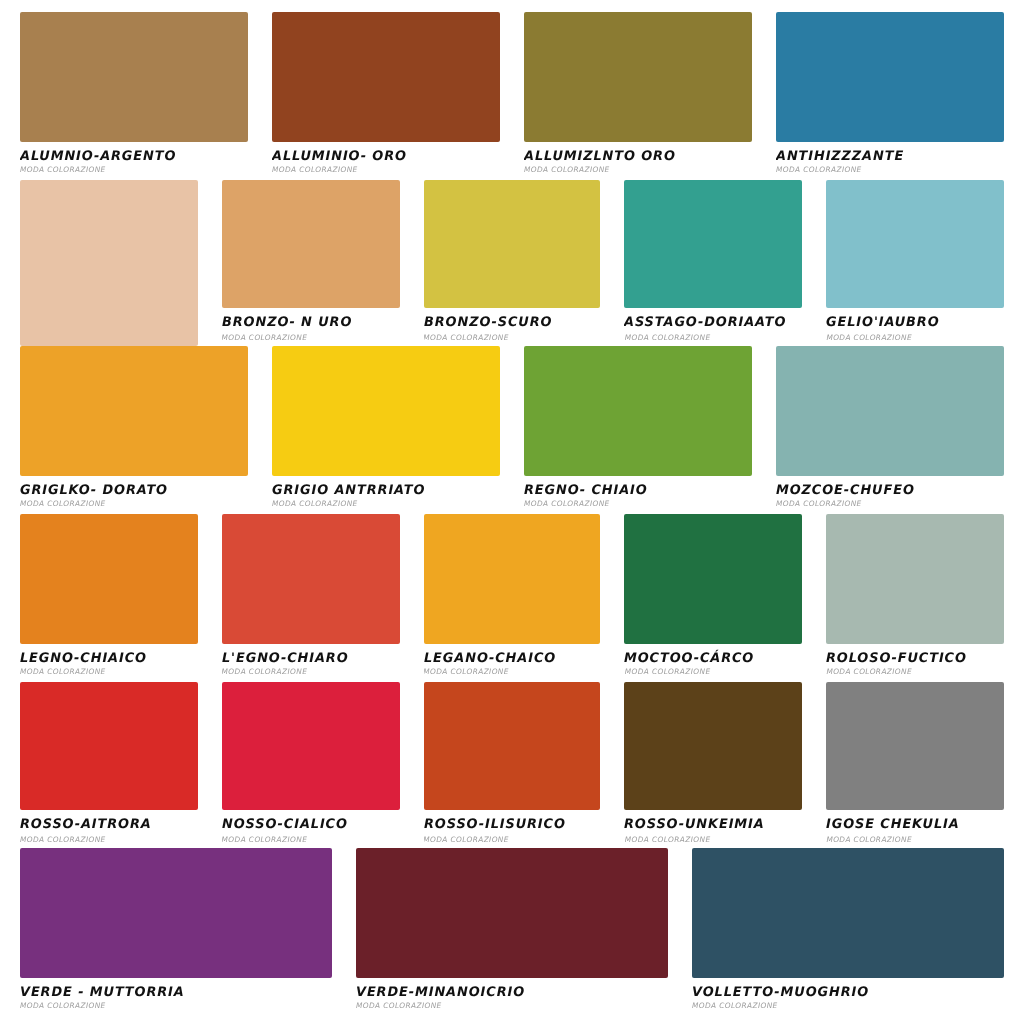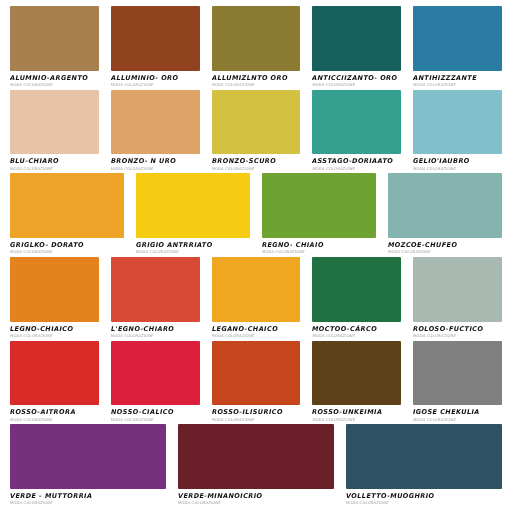--- a/index.html
+++ b/index.html
@@ -95,42 +95,31 @@
       </div>
     </div>
     <div class="swatch-cell">
       <div class="swatch-chip" style="background-color: rgb(139, 123, 50);"></div>
       <div class="swatch-caption">
         <div class="swatch-name">ALLUMIZLNTO ORO</div>
         <div class="swatch-sub">MODA COLORAZIONE</div>
       </div>
     </div>
     <div class="swatch-cell">
-      <div class="swatch-chip" style="background-color: rgb(22, 96, 94);"></div>
-      <div class="swatch-caption">
-        <div class="swatch-name">ANTICCIIZANTO- ORO</div>
-        <div class="swatch-sub">MODA COLORAZIONE</div>
-      </div>
-    </div>
-    <div class="swatch-cell">
       <div class="swatch-chip" style="background-color: rgb(42, 124, 163);"></div>
       <div class="swatch-caption">
         <div class="swatch-name">ANTIHIZZZANTE</div>
         <div class="swatch-sub">MODA COLORAZIONE</div>
       </div>
     </div>
   </div>
 
   <div class="swatch-row">
     <div class="swatch-cell">
       <div class="swatch-chip" style="background-color: rgb(232, 195, 166);"></div>
-      <div class="swatch-caption">
-        <div class="swatch-name">BLU-CHIARO</div>
-        <div class="swatch-sub">MODA COLORAZIONE</div>
-      </div>
     </div>
     <div class="swatch-cell">
       <div class="swatch-chip" style="background-color: rgb(221, 163, 103);"></div>
       <div class="swatch-caption">
         <div class="swatch-name">BRONZO- N URO</div>
         <div class="swatch-sub">MODA COLORAZIONE</div>
       </div>
     </div>
     <div class="swatch-cell">
       <div class="swatch-chip" style="background-color: rgb(211, 194, 66);"></div>

